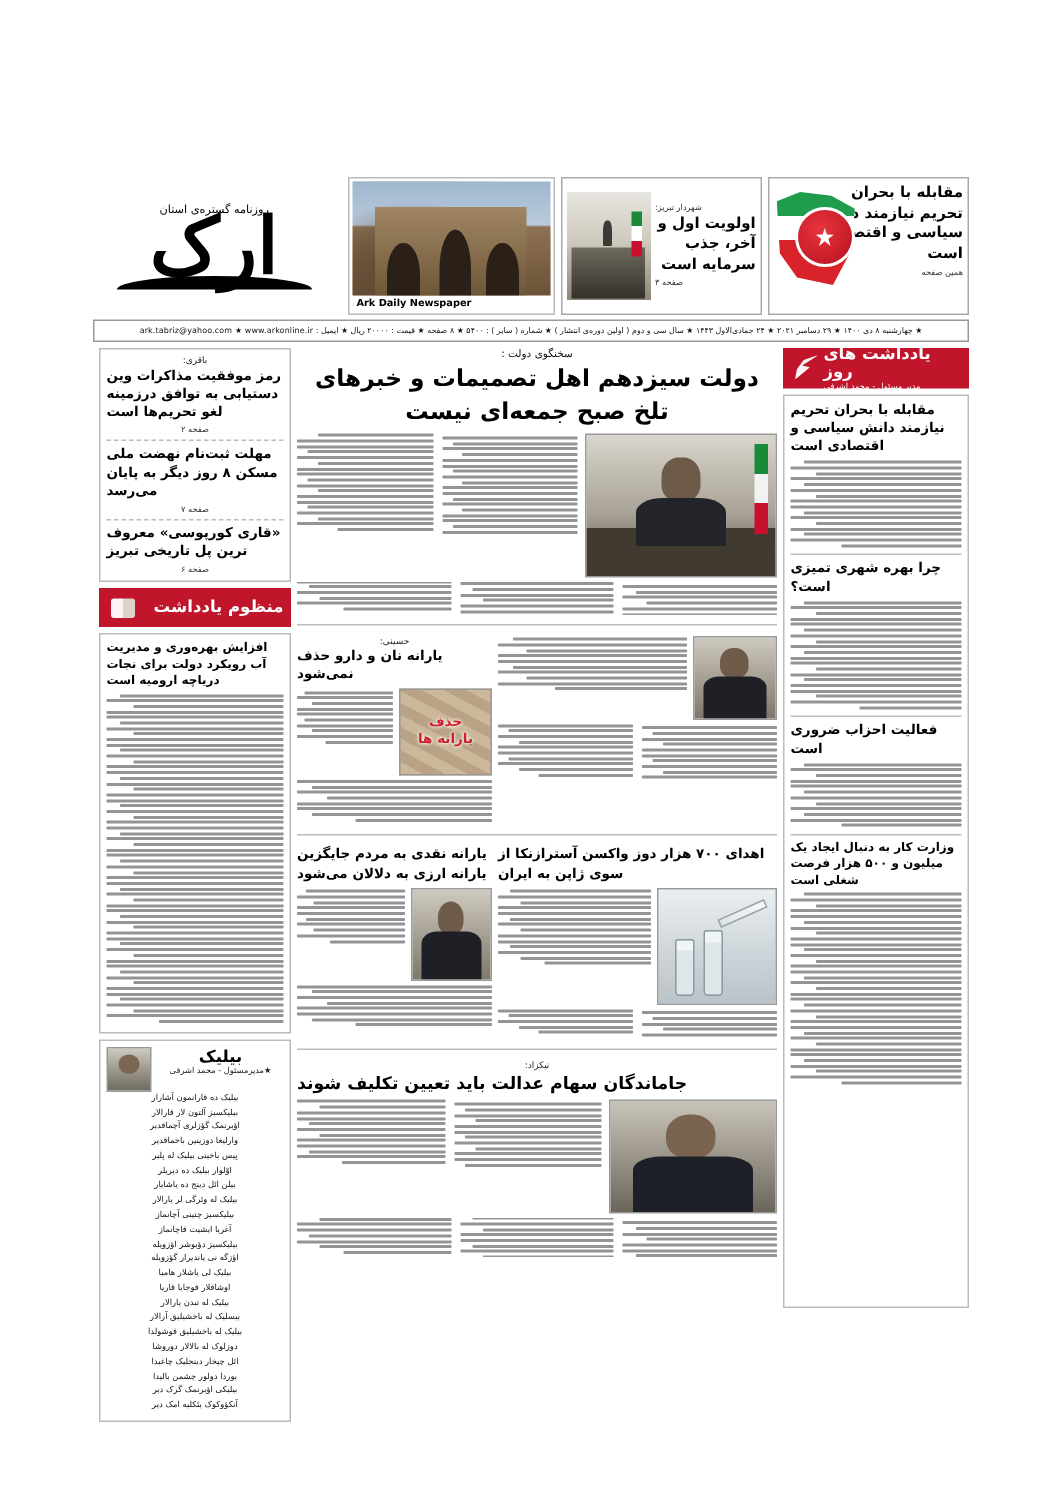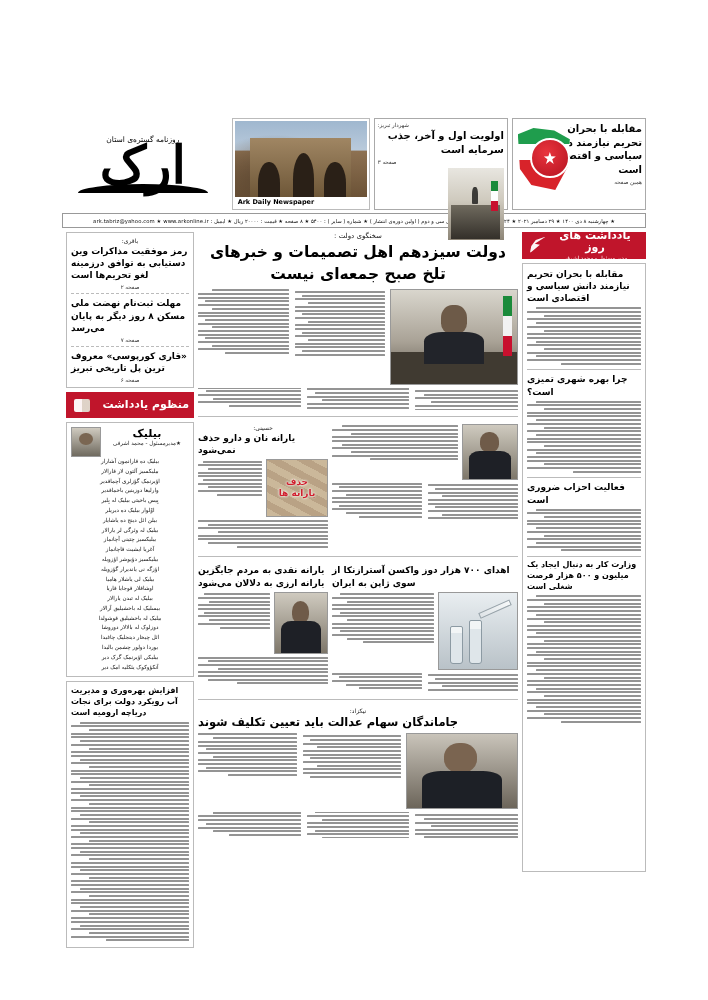--- a/index.html
+++ b/index.html
@@ -68,21 +68,21 @@
     position:absolute; bottom:0; width:16%; height:46%;
     background:#2a2017; border-radius:50% 50% 0 0 / 60% 60% 0 0;
   }
   .photo-cap {
     font-size: 6.5px; font-weight: bold; color:#000;
     padding: 1px 3px; direction: ltr; text-align: left;
   }
 
   .box-card {
     width: 136px; border: 1px solid #aaa; background: #fff;
-    display: flex; flex-direction: column; padding: 3px; gap: 3px;
+    display: flex; flex-direction: row; padding: 3px; gap: 3px;
   }
   .box-card .bc-text {
     flex: 1; display: flex; flex-direction: column;
     align-items: flex-end; justify-content: center;
   }
   .kicker-mini { font-size: 5.5px; color:#333; margin-bottom:1px; }
   .bc-head {
     font-size: 10px; font-weight: bold; line-height: 1.35;
     color: #000; text-align: right;
   }
@@ -154,21 +154,21 @@
   .col-right { width: 124px; }
   .col-mid   { width: 320px; }
   .col-left  { width: 128px; }
 
   
   .red-head {
     background: #c0152b; color:#fff;
     display:flex; align-items:center; justify-content:space-between;
     padding: 2px 5px; height: 27px;
   }
-  .red-head .rh-texts { text-align:center; }
+  .red-head .rh-texts { text-align:left; }
   .red-head .rh-title { font-size: 11px; font-weight: bold; line-height:1.1; }
   .red-head .rh-sub   { font-size: 5.5px; margin-top:1px; }
   .quill {
     width: 22px; height: 22px; position: relative; flex: none;
   }
   .quill::before {
     content:""; position:absolute; left:3px; top:2px;
     width:16px; height:16px; background:#fff;
     clip-path: polygon(100% 0, 30% 45%, 62% 52%, 10% 96%, 0 100%, 8% 60%, 36% 22%);
     opacity:.95;
@@ -796,20 +796,86 @@
           <div class="art-head">«قاری کورپوسی» معروف ترین پل تاریخی تبریز</div>
           <div class="pagelink">صفحه ۶</div>
         </div>
       </div>
 
       <div class="red-head book">
         <div class="rh-texts">
           <div class="rh-title">منظوم یادداشت</div>
         </div>
         <div class="quill"></div>
+      </div>
+
+      <div class="panel" style="flex:1">
+        <div class="art-head sm">افزایش بهره‌وری و مدیریت آب رویکرد دولت برای نجات دریاچه ارومیه است</div>
+        <div class="body-text">
+          <div class="ln s92"></div>
+            <div class="ln"></div>
+            <div class="ln s85"></div>
+            <div class="ln"></div>
+          <div class="ln"></div>
+            <div class="ln s92"></div>
+            <div class="ln"></div>
+            <div class="ln s85"></div>
+          <div class="ln"></div>
+            <div class="ln"></div>
+            <div class="ln s92"></div>
+            <div class="ln"></div>
+          <div class="ln s85"></div>
+            <div class="ln"></div>
+            <div class="ln"></div>
+            <div class="ln s92"></div>
+          <div class="ln"></div>
+            <div class="ln s85"></div>
+            <div class="ln"></div>
+            <div class="ln"></div>
+          <div class="ln s92"></div>
+            <div class="ln"></div>
+            <div class="ln s85"></div>
+            <div class="ln"></div>
+          <div class="ln"></div>
+            <div class="ln s92"></div>
+            <div class="ln"></div>
+            <div class="ln s85"></div>
+          <div class="ln"></div>
+            <div class="ln"></div>
+            <div class="ln s92"></div>
+            <div class="ln"></div>
+          <div class="ln s85"></div>
+            <div class="ln"></div>
+            <div class="ln"></div>
+            <div class="ln s92"></div>
+          <div class="ln"></div>
+            <div class="ln s85"></div>
+            <div class="ln"></div>
+            <div class="ln"></div>
+          <div class="ln s92"></div>
+            <div class="ln"></div>
+            <div class="ln s85"></div>
+            <div class="ln"></div>
+          <div class="ln"></div>
+            <div class="ln s92"></div>
+            <div class="ln"></div>
+            <div class="ln s85"></div>
+          <div class="ln"></div>
+            <div class="ln"></div>
+            <div class="ln s92"></div>
+            <div class="ln"></div>
+          <div class="ln s85"></div>
+            <div class="ln"></div>
+            <div class="ln"></div>
+            <div class="ln s92"></div>
+          <div class="ln"></div>
+            <div class="ln s85"></div>
+            <div class="ln"></div>
+            <div class="ln s70"></div>
+        </div>
       </div>
 
       <div class="panel">
         <div class="bylinebox">
           <div style="flex:1">
             <div class="bl-title">بیلیک</div>
             <div class="bl-sub">★مدیرمسئول - محمد اشرفی</div>
           </div>
           <div class="bl-photo"></div>
         </div>
@@ -832,82 +898,16 @@
           <div>بیسلیک له باخشیلیق آرالار</div>
           <div>بیلیک له باخشیلیق قوشولدا</div>
           <div>دوزلوک له بالالار دوروشا</div>
           <div>ائل چیخار دینجلیک چاغیدا</div>
           <div>یوردا دولور چشمن بالیدا</div>
           <div>بیلیکی اؤیرنمک گرک دیر</div>
           <div>آنکؤوکوک یئکلیه امک دیر</div>
         </div>
       </div>
 
-      <div class="panel" style="flex:1">
-        <div class="art-head sm">افزایش بهره‌وری و مدیریت آب رویکرد دولت برای نجات دریاچه ارومیه است</div>
-        <div class="body-text">
-          <div class="ln s92"></div>
-            <div class="ln"></div>
-            <div class="ln s85"></div>
-            <div class="ln"></div>
-          <div class="ln"></div>
-            <div class="ln s92"></div>
-            <div class="ln"></div>
-            <div class="ln s85"></div>
-          <div class="ln"></div>
-            <div class="ln"></div>
-            <div class="ln s92"></div>
-            <div class="ln"></div>
-          <div class="ln s85"></div>
-            <div class="ln"></div>
-            <div class="ln"></div>
-            <div class="ln s92"></div>
-          <div class="ln"></div>
-            <div class="ln s85"></div>
-            <div class="ln"></div>
-            <div class="ln"></div>
-          <div class="ln s92"></div>
-            <div class="ln"></div>
-            <div class="ln s85"></div>
-            <div class="ln"></div>
-          <div class="ln"></div>
-            <div class="ln s92"></div>
-            <div class="ln"></div>
-            <div class="ln s85"></div>
-          <div class="ln"></div>
-            <div class="ln"></div>
-            <div class="ln s92"></div>
-            <div class="ln"></div>
-          <div class="ln s85"></div>
-            <div class="ln"></div>
-            <div class="ln"></div>
-            <div class="ln s92"></div>
-          <div class="ln"></div>
-            <div class="ln s85"></div>
-            <div class="ln"></div>
-            <div class="ln"></div>
-          <div class="ln s92"></div>
-            <div class="ln"></div>
-            <div class="ln s85"></div>
-            <div class="ln"></div>
-          <div class="ln"></div>
-            <div class="ln s92"></div>
-            <div class="ln"></div>
-            <div class="ln s85"></div>
-          <div class="ln"></div>
-            <div class="ln"></div>
-            <div class="ln s92"></div>
-            <div class="ln"></div>
-          <div class="ln s85"></div>
-            <div class="ln"></div>
-            <div class="ln"></div>
-            <div class="ln s92"></div>
-          <div class="ln"></div>
-            <div class="ln s85"></div>
-            <div class="ln"></div>
-            <div class="ln s70"></div>
-        </div>
-      </div>
-
     </div>
 
   </div>
 </div>
 
 </body></html>

